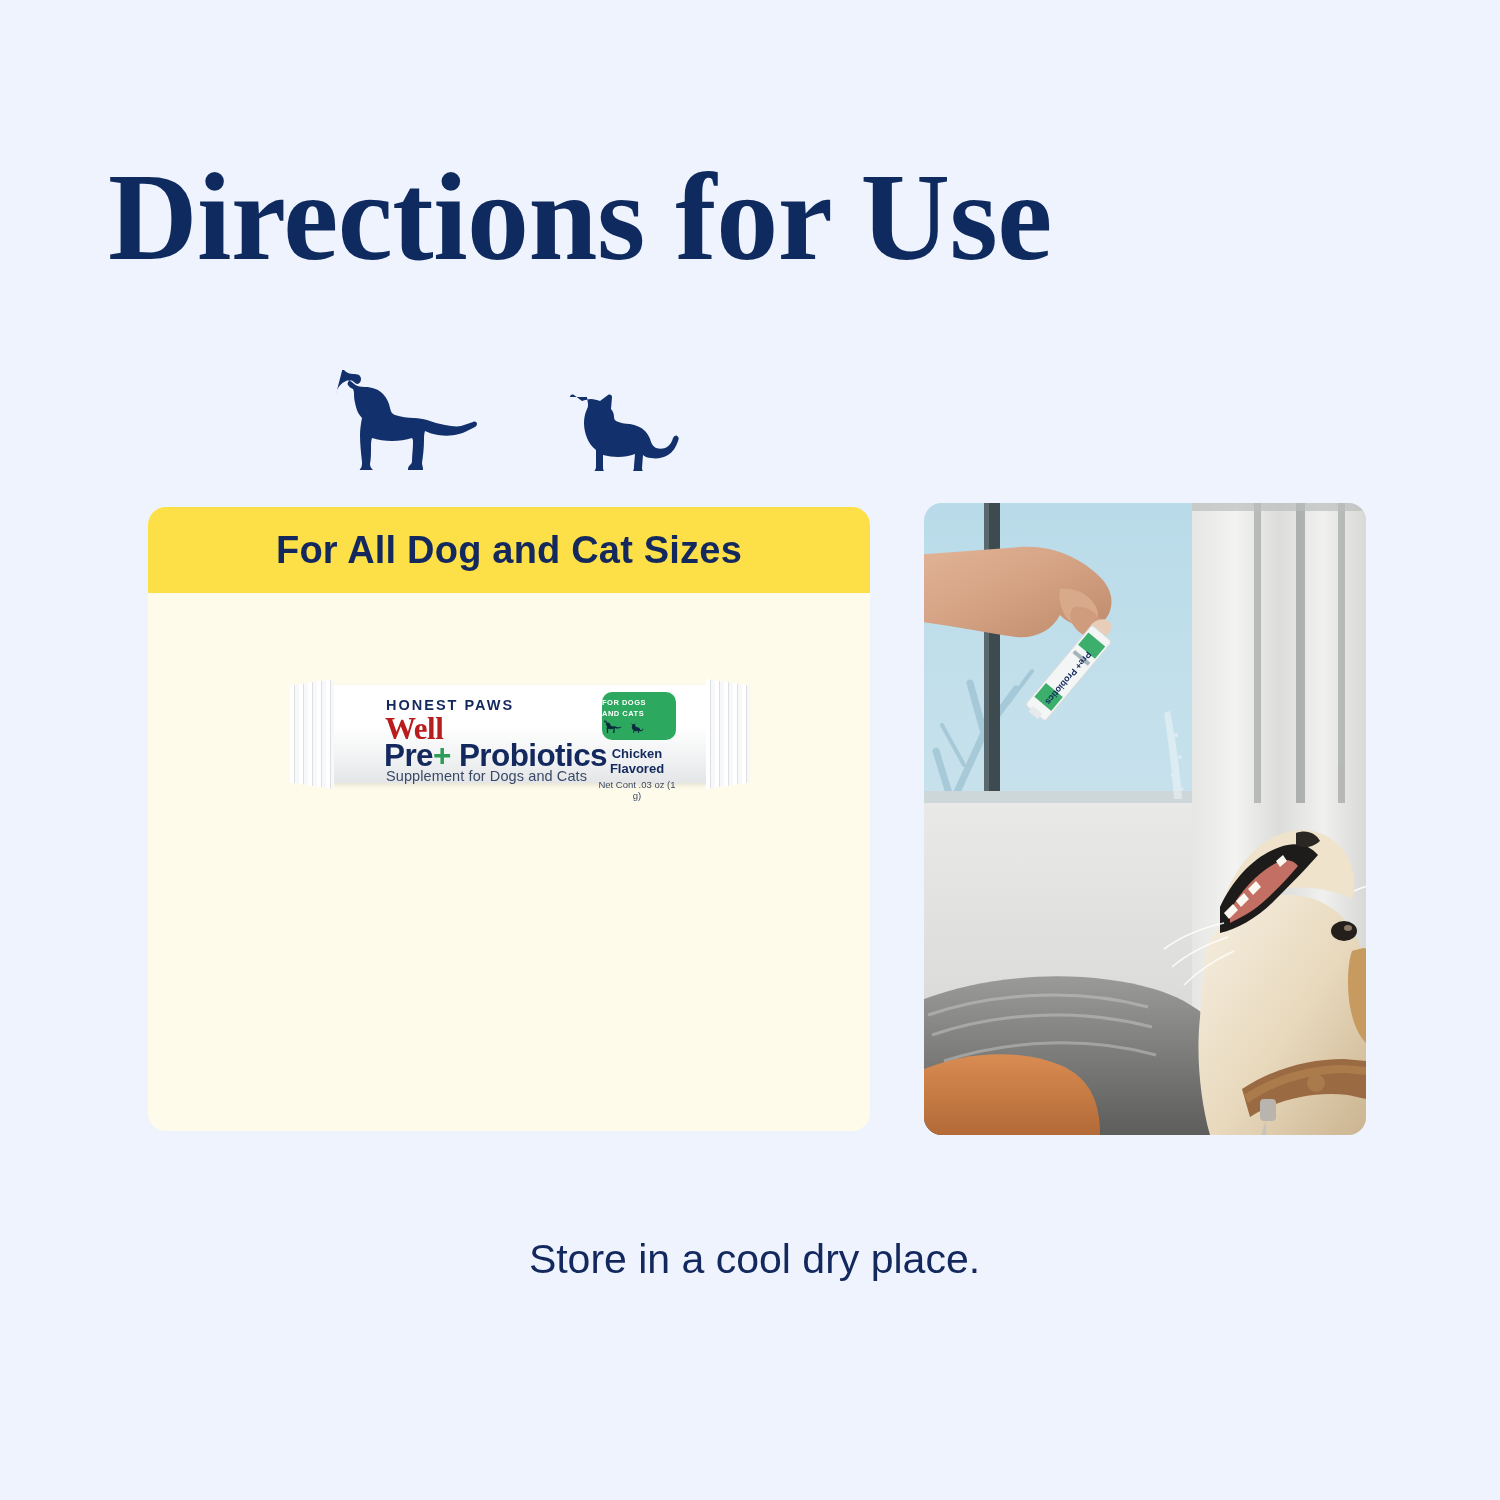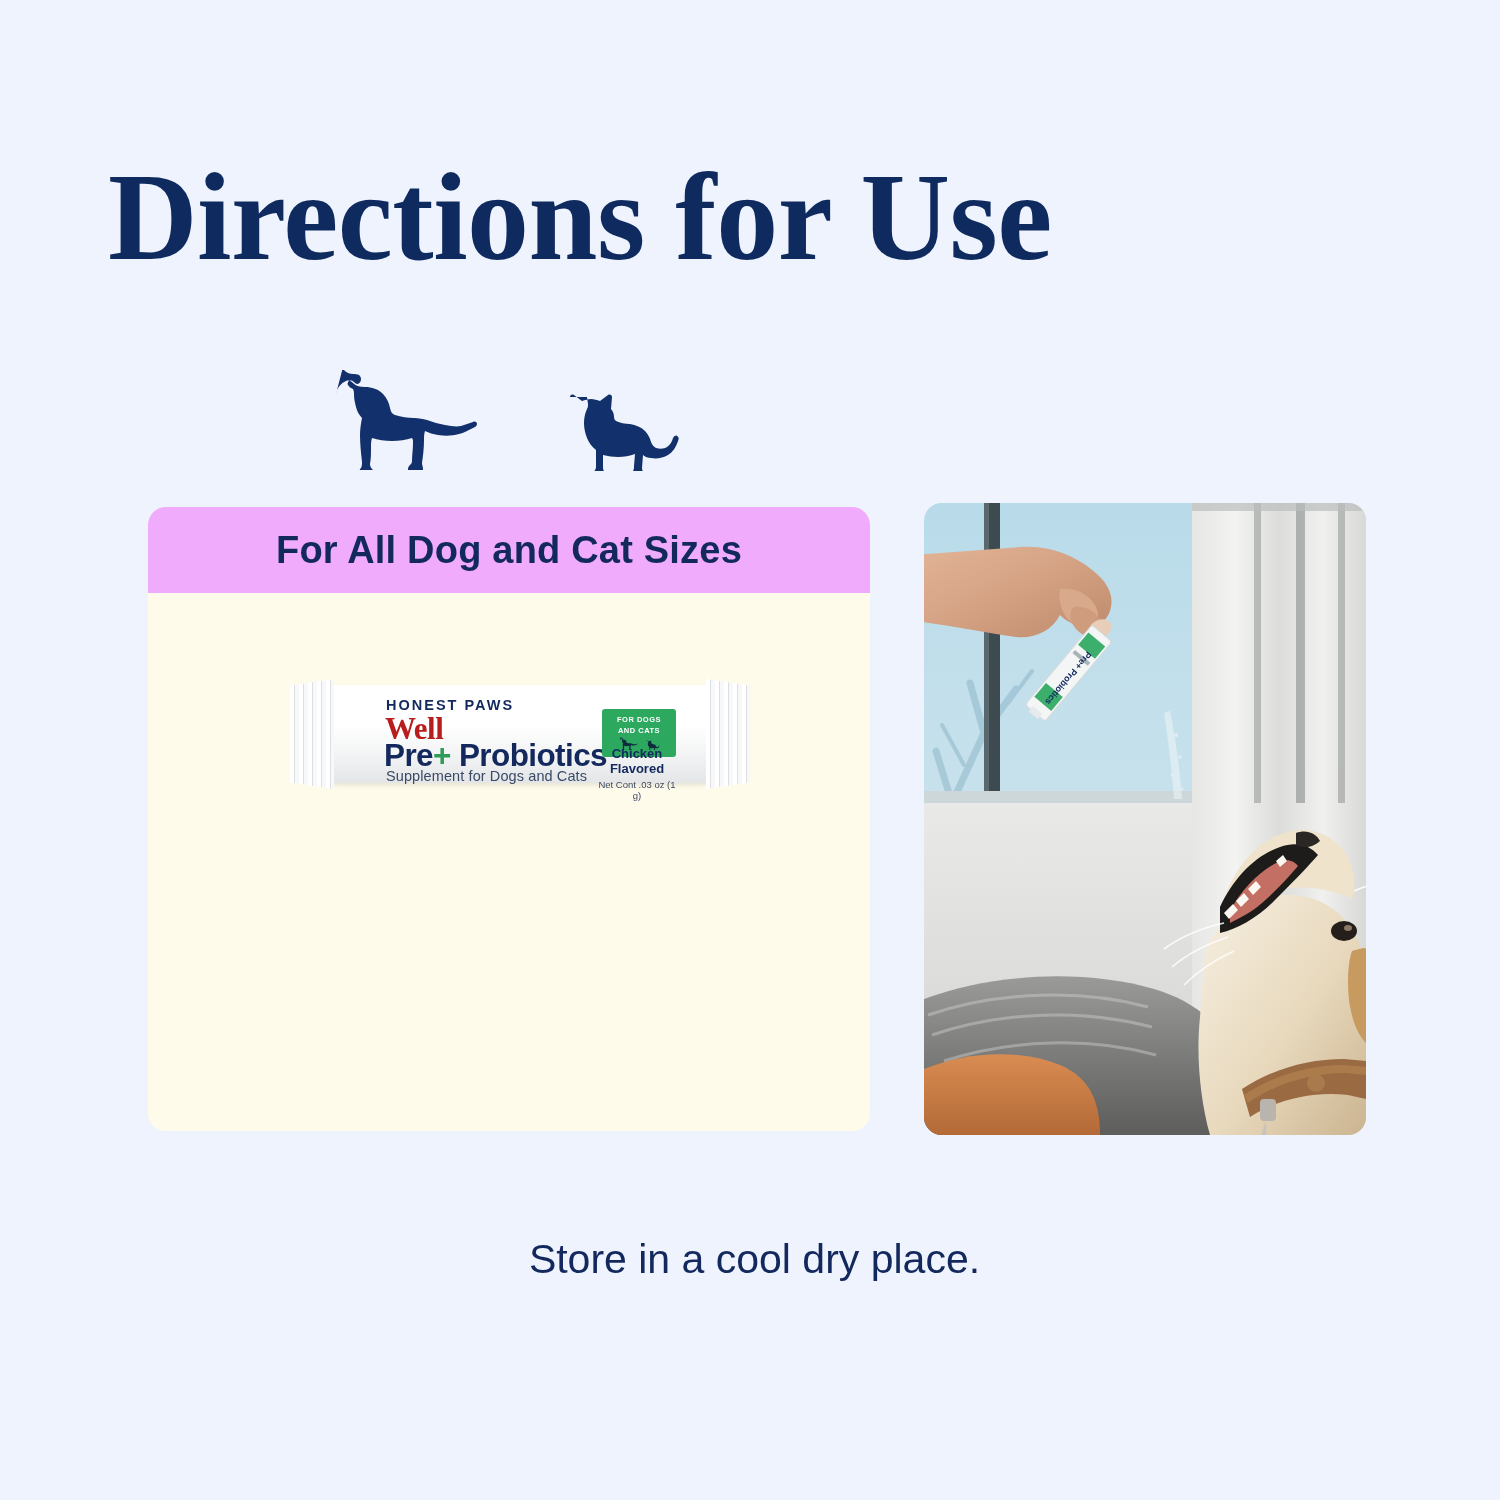--- a/index.html
+++ b/index.html
@@ -48,21 +48,21 @@
     left: 148px;
     top: 507px;
     width: 722px;
     height: 624px;
     background: #fffbeb;
     border-radius: 18px;
     overflow: hidden;
   }
   .dose-card-header {
     height: 86px;
-    background: #f0abfc;
+    background: #fde047;
     display: flex;
     align-items: center;
     justify-content: center;
   }
   .dose-card-header-text {
     font-size: 38px;
     font-weight: 700;
     color: #13295e;
     letter-spacing: 0.2px;
   }
@@ -147,28 +147,28 @@
     position: absolute;
     left: 96px;
     top: 93px;
     font-size: 14.5px;
     color: #3a4a66;
     letter-spacing: 0.1px;
   }
   .sp-badge {
     position: absolute;
     right: 74px;
-    top: 34px;
+    top: 17px;
     width: 74px;
     height: 48px;
     background: #2ca85f;
-    border-radius: 3px;
+    border-radius: 10px;
     display: flex;
     flex-direction: column;
-    align-items: center;
+    align-items: flex-start;
     justify-content: center;
     gap: 2px;
   }
   .sp-badge-text {
     font-size: 7.5px;
     font-weight: 700;
     color: #ffffff;
     line-height: 1.18;
     text-align: center;
     letter-spacing: 0.5px;

